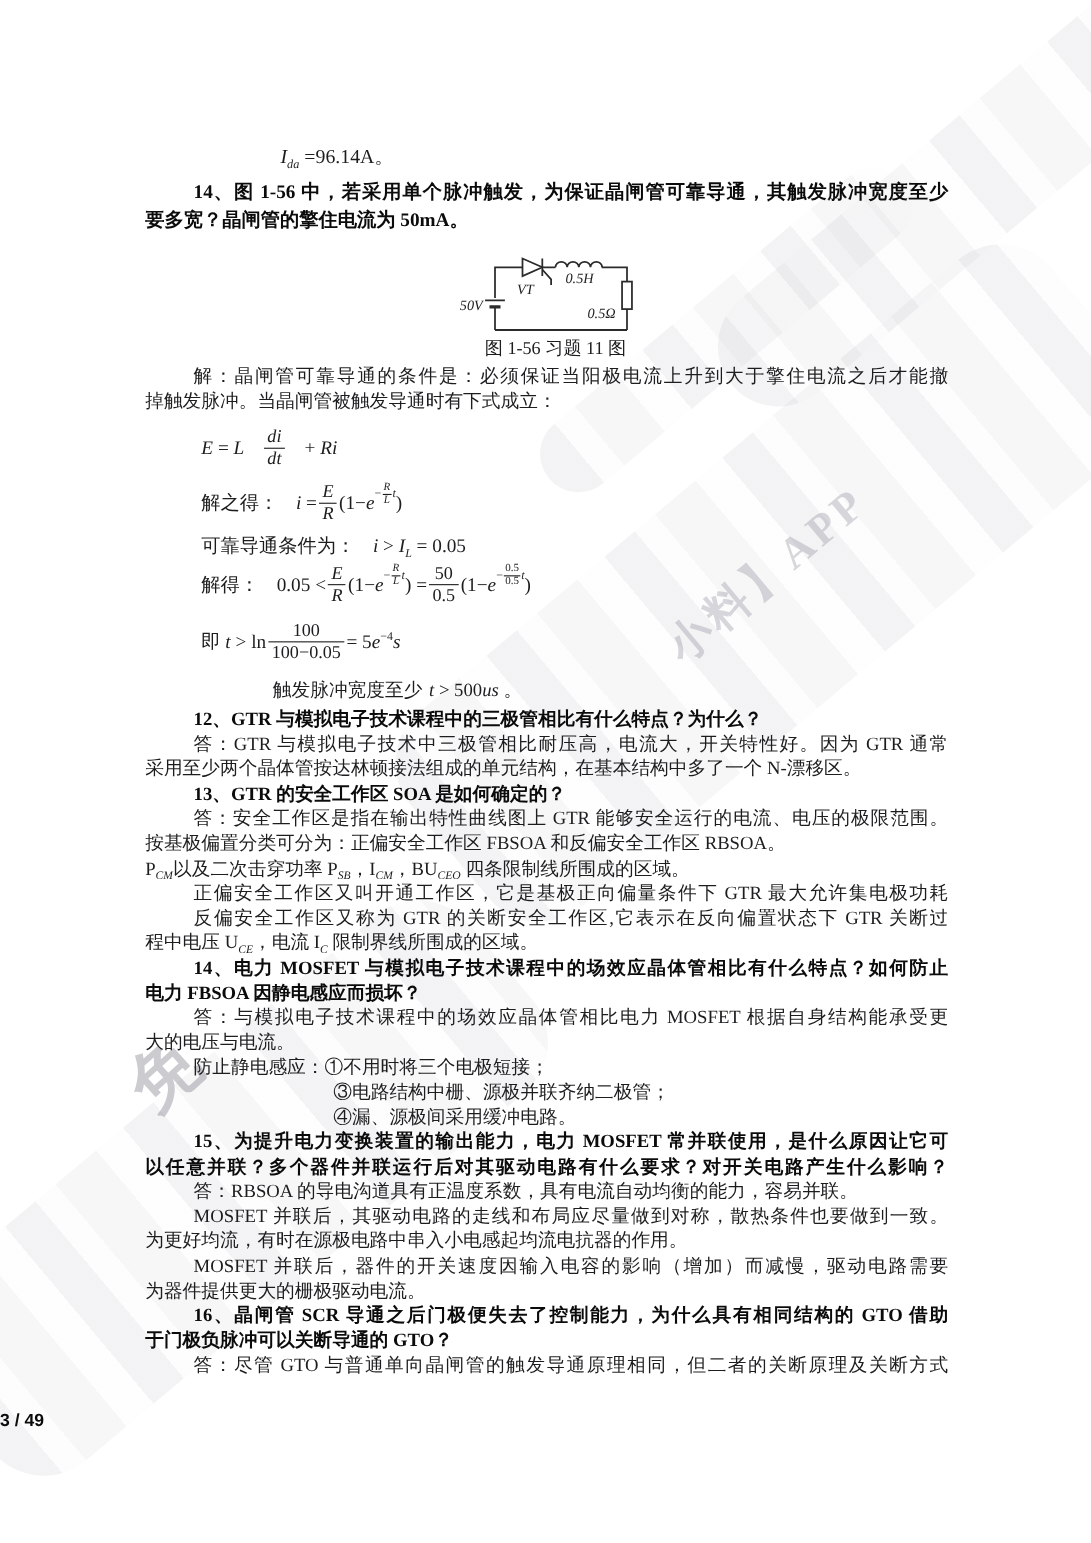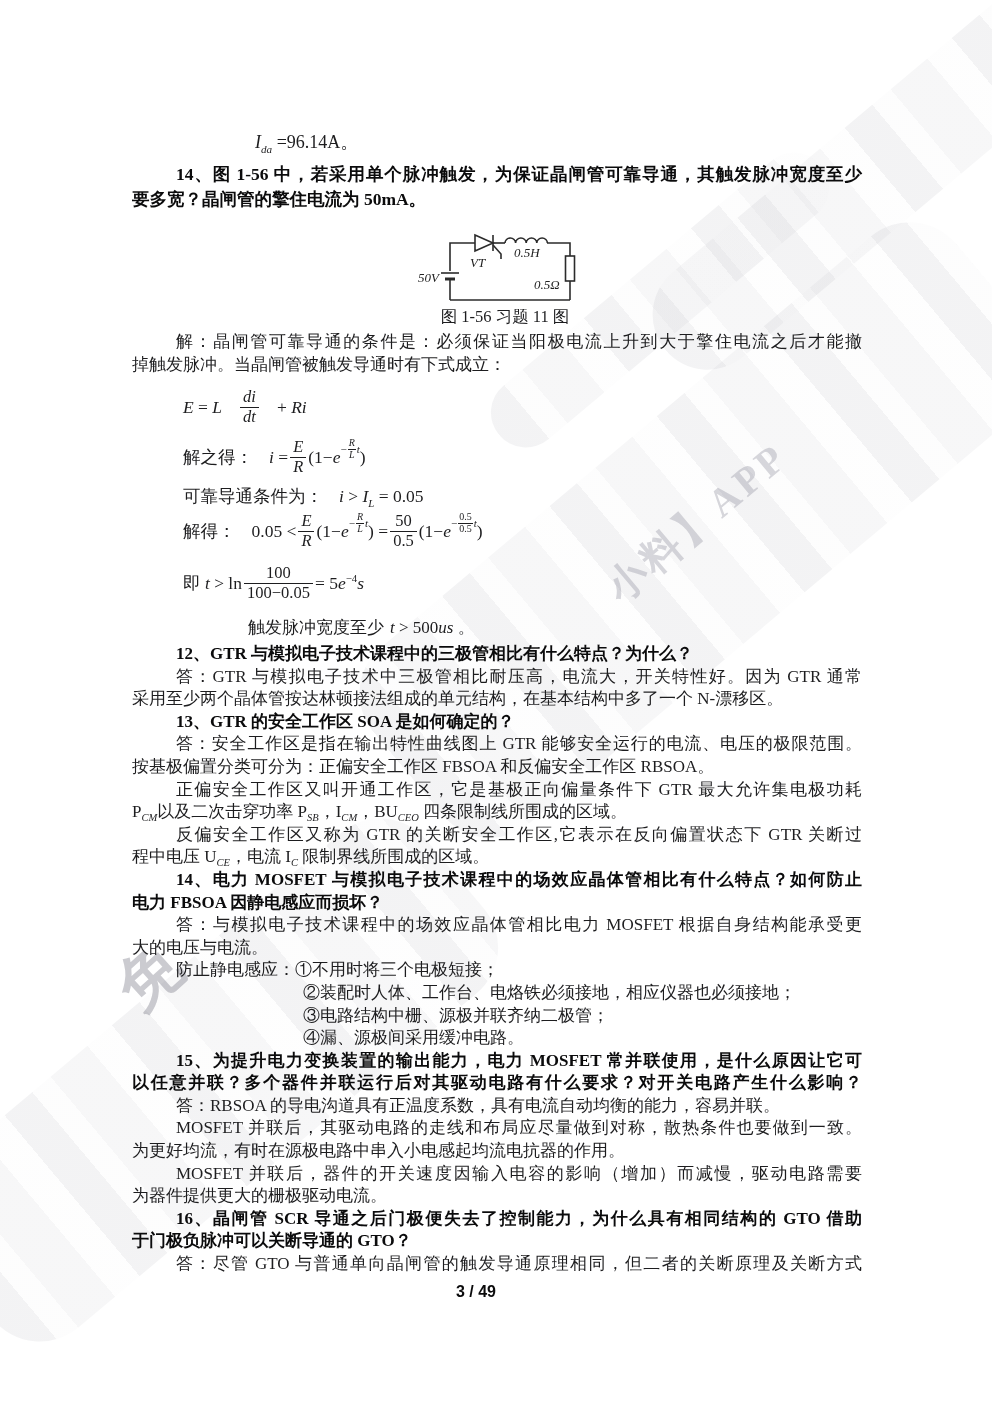--- a/index.html
+++ b/index.html
@@ -27,21 +27,21 @@
   .fill{text-align:justify;text-align-last:justify;}
   sub{font-size:.62em;line-height:0;}
   sup{font-size:.62em;line-height:0;}
   #ida{left:255px;top:130px;font-size:18px;}
   #q11{left:132px;top:162px;}
   #q11 .ln{line-height:25px;font-size:17.5px;}
   #jie11{left:132px;top:330px;}
   #jie11 .ln{line-height:23px;}
   #caption{left:365px;top:306px;width:280px;text-align:center;font-size:16.5px;}
   #qa{left:132px;top:643px;}
-  #footer{left:0;top:1283px;width:952px;text-align:center;font-weight:bold;
+  #footer{left:0;top:1283px;width:952px;font-weight:bold;
           font-size:16px;color:#0b0b0c;font-family:"Liberation Sans","DejaVu Sans",sans-serif;}
   
   .formula{position:absolute;z-index:2;display:flex;align-items:center;font-size:17.5px;white-space:nowrap;}
   .flabel{margin-right:16px;}
   .mi, .math i{font-style:italic;font-family:"Liberation Serif",serif;}
   .frac{display:inline-flex;flex-direction:column;text-align:center;vertical-align:middle;
         font-size:16.5px;line-height:1.15;margin:0 2px;}
   .frac .num{border-bottom:1.3px solid #1d1d1f;padding:0 3px;display:block;}
   .frac .den{padding:0 3px;display:block;}
   .expo{display:inline-flex;align-items:center;font-size:11px;transform:translateY(-8px);line-height:1;}
@@ -185,30 +185,29 @@
     <span><i>t</i> &gt; 500<i>us</i> 。</span>
   </div>
 
   <div class="abs" id="qa">
     <div class="ln b ind">12、GTR 与模拟电子技术课程中的三极管相比有什么特点？为什么？</div>
     <div class="ln ind fill">答：GTR 与模拟电子技术中三极管相比耐压高，电流大，开关特性好。因为 GTR 通常</div>
     <div class="ln">采用至少两个晶体管按达林顿接法组成的单元结构，在基本结构中多了一个 N-漂移区。</div>
     <div class="ln b ind">13、GTR 的安全工作区 SOA 是如何确定的？</div>
     <div class="ln ind fill">答：安全工作区是指在输出特性曲线图上 GTR 能够安全运行的电流、电压的极限范围。</div>
     <div class="ln">按基极偏置分类可分为：正偏安全工作区 FBSOA 和反偏安全工作区 RBSOA。</div>
+    <div class="ln">P<sub class="mi">CM</sub>以及二次击穿功率 P<sub class="mi">SB</sub>，I<sub class="mi">CM</sub>，BU<sub class="mi">CEO</sub> 四条限制线所围成的区域。</div>
     <div class="ln ind fill">正偏安全工作区又叫开通工作区，它是基极正向偏量条件下 GTR 最大允许集电极功耗</div>
-    <div class="ln">P<sub class="mi">CM</sub>以及二次击穿功率 P<sub class="mi">SB</sub>，I<sub class="mi">CM</sub>，BU<sub class="mi">CEO</sub> 四条限制线所围成的区域。</div>
     <div class="ln ind fill">反偏安全工作区又称为 GTR 的关断安全工作区,它表示在反向偏置状态下 GTR 关断过</div>
     <div class="ln">程中电压 U<sub class="mi">CE</sub>，电流 I<sub class="mi">C</sub> 限制界线所围成的区域。</div>
     <div class="ln b ind fill">14、电力 MOSFET 与模拟电子技术课程中的场效应晶体管相比有什么特点？如何防止</div>
     <div class="ln b">电力 FBSOA 因静电感应而损坏？</div>
     <div class="ln ind fill">答：与模拟电子技术课程中的场效应晶体管相比电力 MOSFET 根据自身结构能承受更</div>
     <div class="ln">大的电压与电流。</div>
     <div class="ln ind">防止静电感应：①不用时将三个电极短接；</div>
-    <div class="ln hang">②装配时人体、工作台、电烙铁必须接地，相应仪器也必须接地；</div>
     <div class="ln hang">③电路结构中栅、源极并联齐纳二极管；</div>
     <div class="ln hang">④漏、源极间采用缓冲电路。</div>
     <div class="ln b ind fill">15、为提升电力变换装置的输出能力，电力 MOSFET 常并联使用，是什么原因让它可</div>
     <div class="ln b fill">以任意并联？多个器件并联运行后对其驱动电路有什么要求？对开关电路产生什么影响？</div>
     <div class="ln ind">答：RBSOA 的导电沟道具有正温度系数，具有电流自动均衡的能力，容易并联。</div>
     <div class="ln ind fill">MOSFET 并联后，其驱动电路的走线和布局应尽量做到对称，散热条件也要做到一致。</div>
     <div class="ln">为更好均流，有时在源极电路中串入小电感起均流电抗器的作用。</div>
     <div class="ln ind fill">MOSFET 并联后，器件的开关速度因输入电容的影响（增加）而减慢，驱动电路需要</div>
     <div class="ln">为器件提供更大的栅极驱动电流。</div>
     <div class="ln b ind fill">16、晶闸管 SCR 导通之后门极便失去了控制能力，为什么具有相同结构的 GTO 借助</div>

